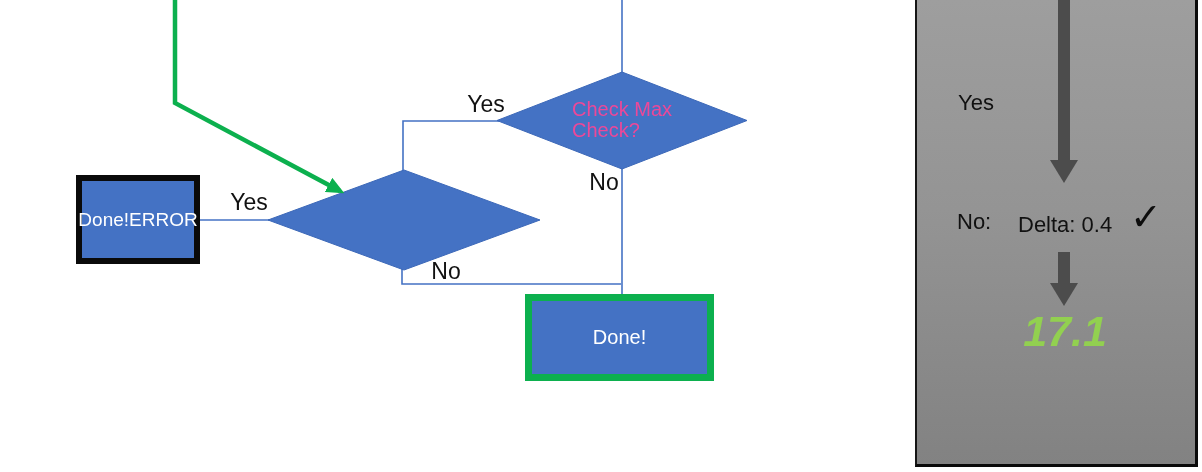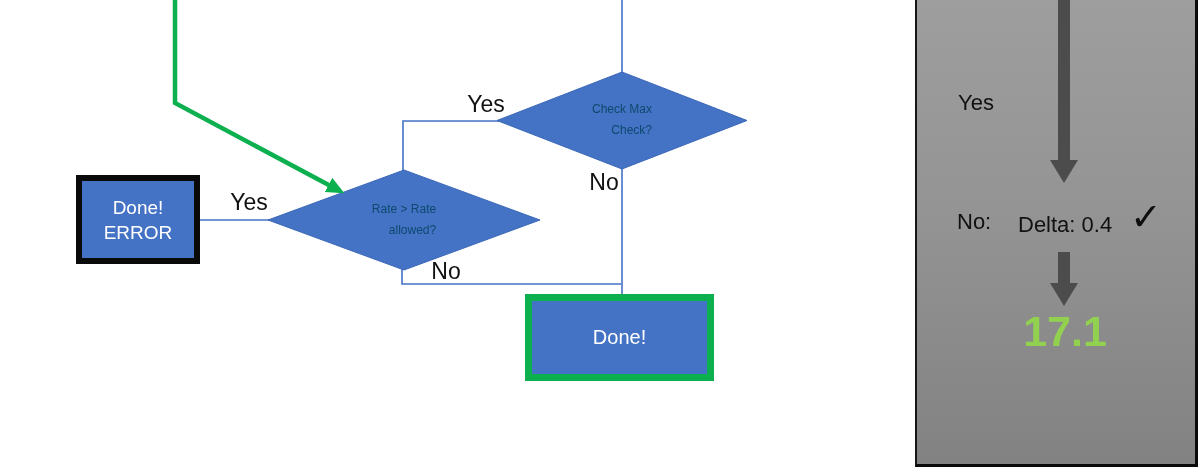--- a/index.html
+++ b/index.html
@@ -21,33 +21,33 @@
 
   
   .edge-label {
     color: #111111;
     font-size: 23px;
     line-height: 1;
   }
 
   
   .diamond-text {
-    color: #0c4a6e;
-    font-size: 12px;
+    color: #ec4899;
+    font-size: 20px;
     line-height: 21px;
-    text-align: right;
+    text-align: left;
   }
   .diamond-text span { display: block; }
 
   
   .flow-box {
     background: #4472c4;
     color: #ffffff;
     display: flex;
-    flex-direction: column;
+    flex-direction: row;
     align-items: center;
     justify-content: center;
     text-align: center;
   }
   .flow-box span { display: block; }
   .error-box {
     left: 76px; top: 175px; width: 124px; height: 89px;
     border: 6px solid #0a0a0a;
     font-size: 19px;
     line-height: 25px;
@@ -86,20 +86,21 @@
     color: #0d0d0d;
     font-size: 38px;
     font-weight: 700;
     line-height: 1;
   }
   .result-value {
     color: #92d050;
     font-size: 43px;
     font-weight: 700;
     line-height: 1;
+    font-style: italic;
   }
 </style>
 </head>
 <body>
 
 <div class="screen">
 
   <svg class="connectors" width="915" height="472" viewBox="0 0 915 472">
     <defs>
       <marker id="greenArrowHead" markerUnits="userSpaceOnUse" markerWidth="18" markerHeight="16" refX="13" refY="8" orient="auto">
@@ -120,24 +121,20 @@
     <polygon points="622,72 747,120.5 622,169 497,120.5" fill="#4472c4" stroke="#3c68b8" stroke-width="1"></polygon>
     <polygon points="404,170 540,220 404,270 268,220" fill="#4472c4" stroke="#3c68b8" stroke-width="1"></polygon>
 
     <polyline points="175,0 175,103 340,191" fill="none" stroke="#0cb04e" stroke-width="4.5" marker-end="url(#greenArrowHead)"></polyline>
   </svg>
 
   <div class="abs center-anchor diamond-text" style="left:622px; top:120px;">
     <span>Check Max</span>
     <span>Check?</span>
   </div>
-  <div class="abs center-anchor diamond-text" style="left:404px; top:220px;">
-    <span>Rate &gt; Rate</span>
-    <span>allowed?</span>
-  </div>
 
   <div class="abs center-anchor edge-label" style="left:486px; top:104px;">Yes</div>
   <div class="abs center-anchor edge-label" style="left:604px; top:182px;">No</div>
   <div class="abs center-anchor edge-label" style="left:249px; top:202px;">Yes</div>
   <div class="abs center-anchor edge-label" style="left:446px; top:271px;">No</div>
 
   <div class="abs flow-box error-box">
     <span>Done!</span>
     <span>ERROR</span>
   </div>

